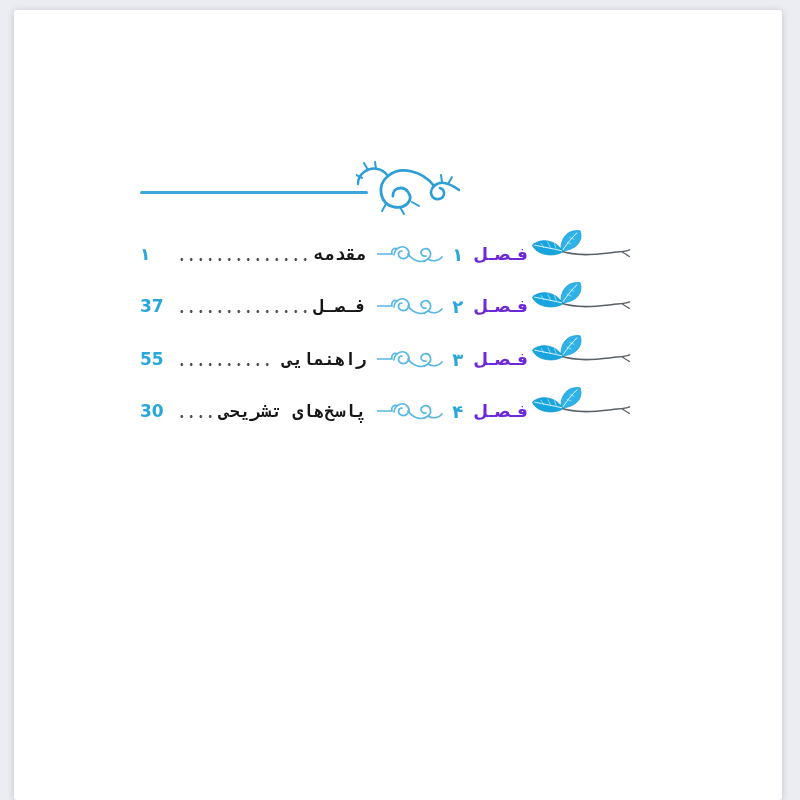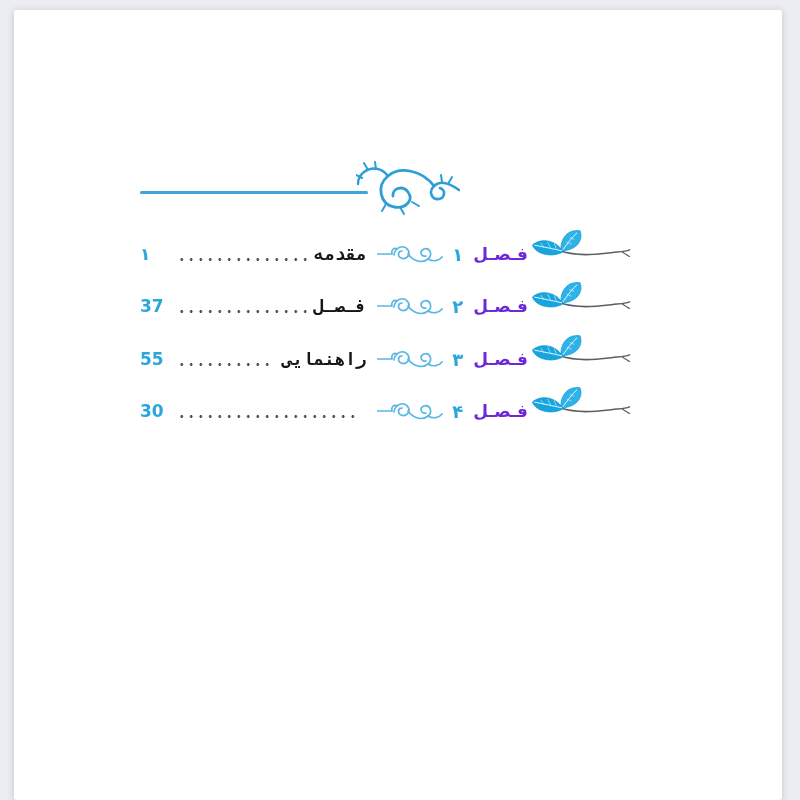--- a/index.html
+++ b/index.html
@@ -154,18 +154,19 @@
       <span class="chapter-label">
         <span class="chapter-word">فـصـل</span>
         <span class="chapter-number">۴</span>
       </span>
       <svg class="small-flourish" viewBox="0 0 66 26" fill="none" stroke="#58B7E4" stroke-width="1.7" stroke-linecap="round">
         <path d="M0,12 L15,12 M15,12 C14,8 17,5 20,7"></path>
         <path d="M17,13 C18,5 27,2 31,8 C34,13 29,18 24,16 C20,14 21,9 25,9"></path>
         <path d="M31,12 C36,19 45,22 51,17 C56,13 53,5 47,7 C42,9 44,15 49,14"></path>
         <path d="M51,17 C56,20 62,19 65,15"></path>
       </svg>
+      <span class="row-title">پاسخ‌های تشریحی</span>
       <span class="dot-leader"></span>
       <span class="page-num">30</span>
     </div>
 
   </div>
 </div>
 
 </body></html>

